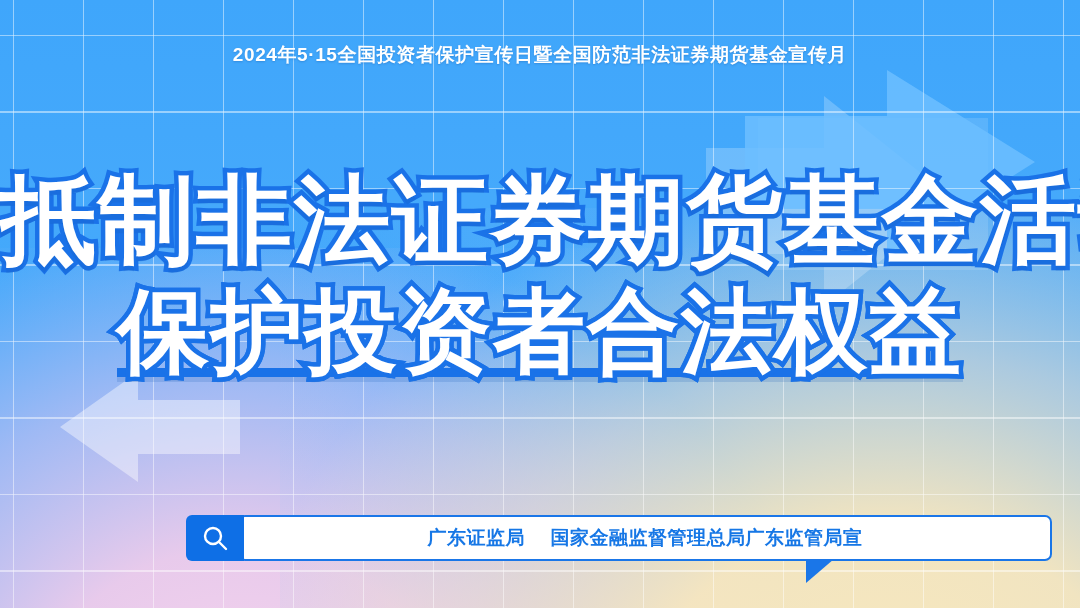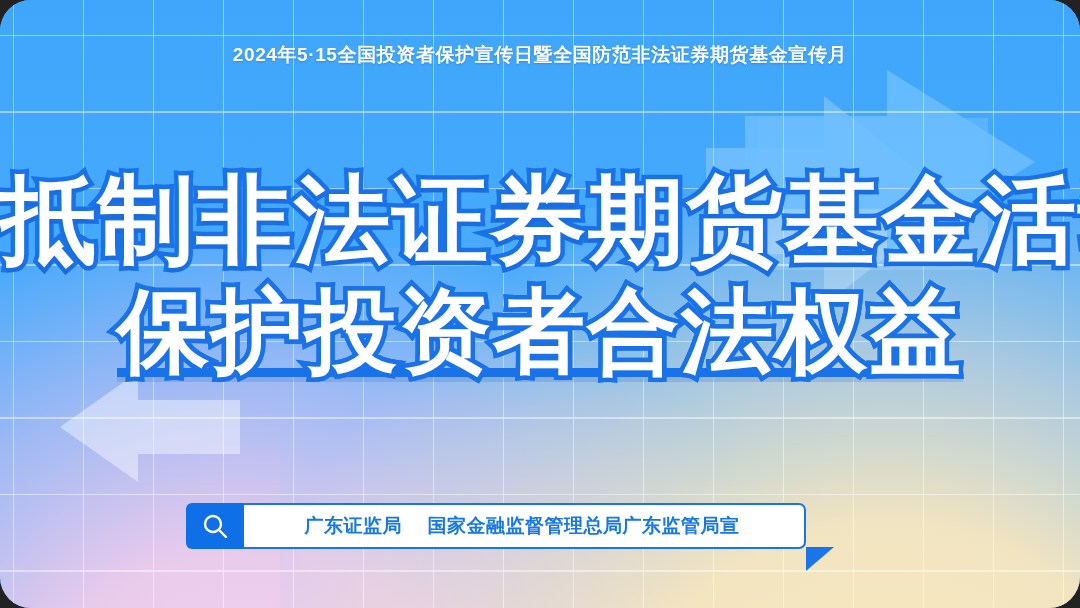--- a/index.html
+++ b/index.html
@@ -8,21 +8,20 @@
     padding: 0;
     background: #222;
   }
   .poster {
     position: relative;
     width: 1080px;
     height: 608px;
     overflow: hidden;
     font-family: "Liberation Sans", "DejaVu Sans", sans-serif;
     background: #0c4a6e;
-    border-radius: 31px;
   }
 
   
   .bg-base {
     position: absolute;
     inset: 0;
     background: #41A8FB;
   }
   
   .bg-pink {
@@ -112,22 +111,22 @@
     -webkit-text-stroke: 9px #1A72E8;
     paint-order: stroke fill;
     text-shadow: 0 5px 0 rgba(20,90,175,0.18);
     text-decoration: underline;
   }
 
   
   .footer {
     position: absolute;
     left: 186px;
-    top: 503px;
-    width: 620px;
+    top: 515px;
+    width: 866px;
     height: 46px;
   }
   .footer-icon {
     position: absolute;
     left: 0; top: 0;
     width: 58px; height: 46px;
     background: #0E6FE6;
     border-radius: 6px 0 0 6px;
     display: flex;
     align-items: center;

